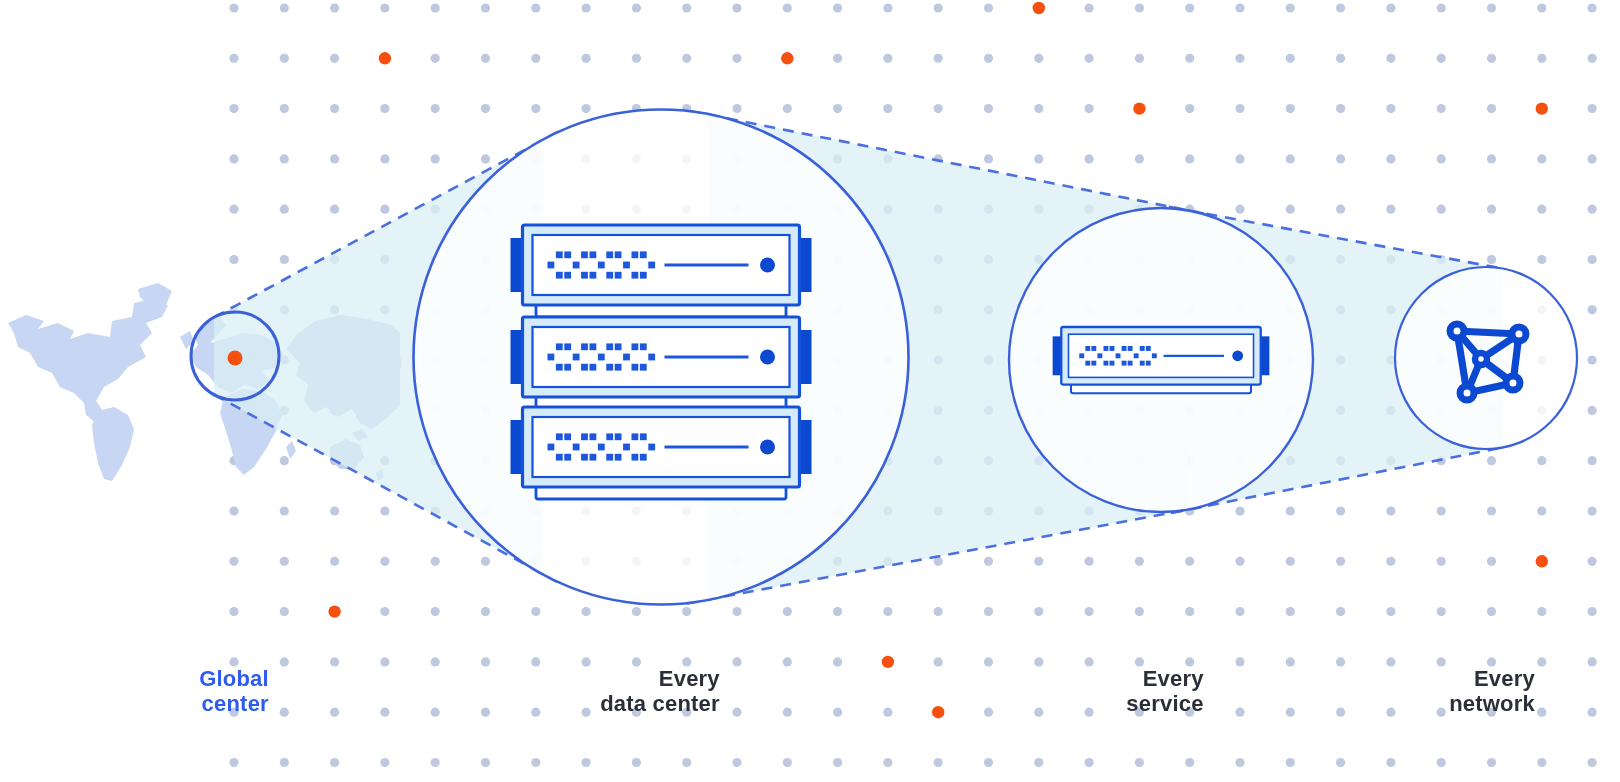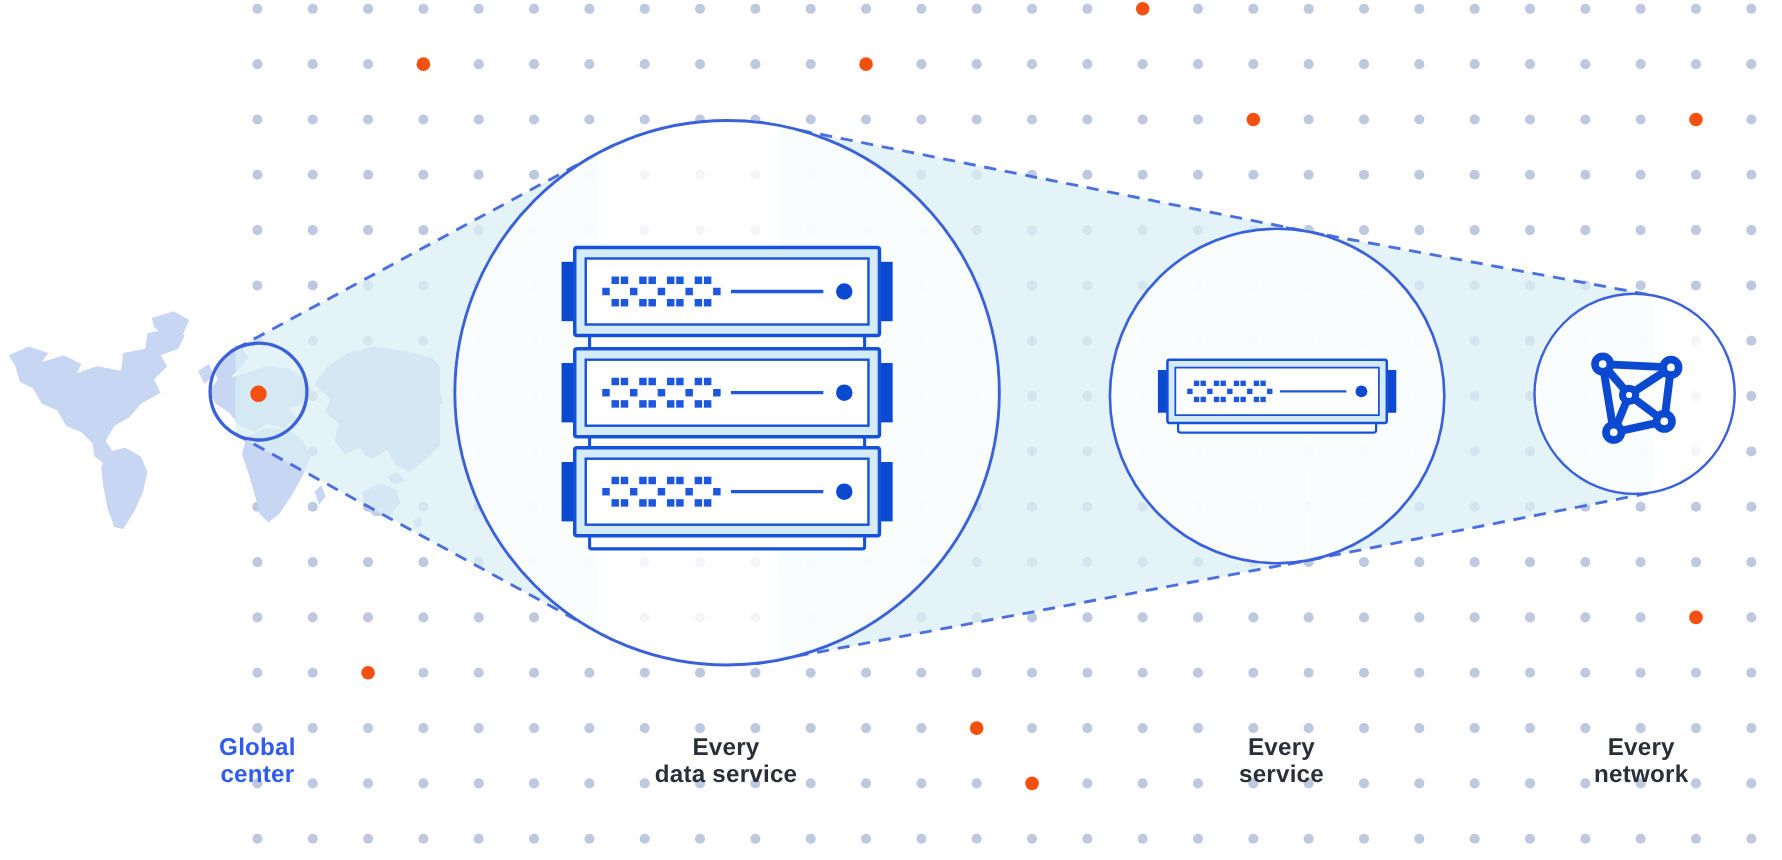--- a/index.html
+++ b/index.html
@@ -8,21 +8,21 @@
     width:1620px;height:782px;
     overflow:hidden;
     background:#ffffff;
     font-family:"Liberation Sans", sans-serif;
   }
   #scene{position:absolute;left:0;top:0;}
   .lbl{
     position:absolute;
     top:666px;
     transform:translateX(-50%);
-    text-align:center;
+    text-align:right;
     font-weight:700;
     font-size:22px;
     line-height:25px;
     color:#2b2f38;
     letter-spacing:0.2px;
     white-space:nowrap;
   }
   .lbl.blue{color:#2e5bf0;}
   #lbl-global{left:234px;}
   #lbl-dc{left:660px;}
@@ -672,21 +672,21 @@
         <circle cx="235" cy="358" r="7.5" fill="#f5500f"></circle>
       </g>
   </svg>
 
   <div class="lbl blue" id="lbl-global" style="color: rgb(46, 91, 240);">
     <span>Global</span><br>
     <span>center</span>
   </div>
   <div class="lbl" id="lbl-dc" style="color: rgb(43, 47, 56);">
     <span>Every</span><br>
-    <span>data service</span>
+    <span>data center</span>
   </div>
   <div class="lbl" id="lbl-server" style="color: rgb(43, 47, 56);">
     <span>Every</span><br>
     <span>service</span>
   </div>
   <div class="lbl" id="lbl-service" style="color: rgb(43, 47, 56);">
     <span>Every</span><br>
     <span>network</span>
   </div>
 </div>

